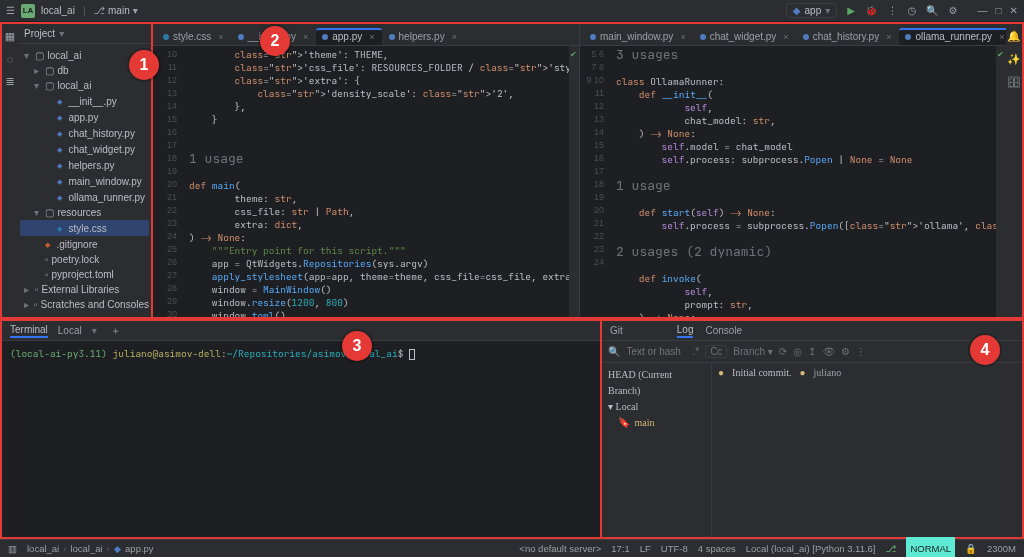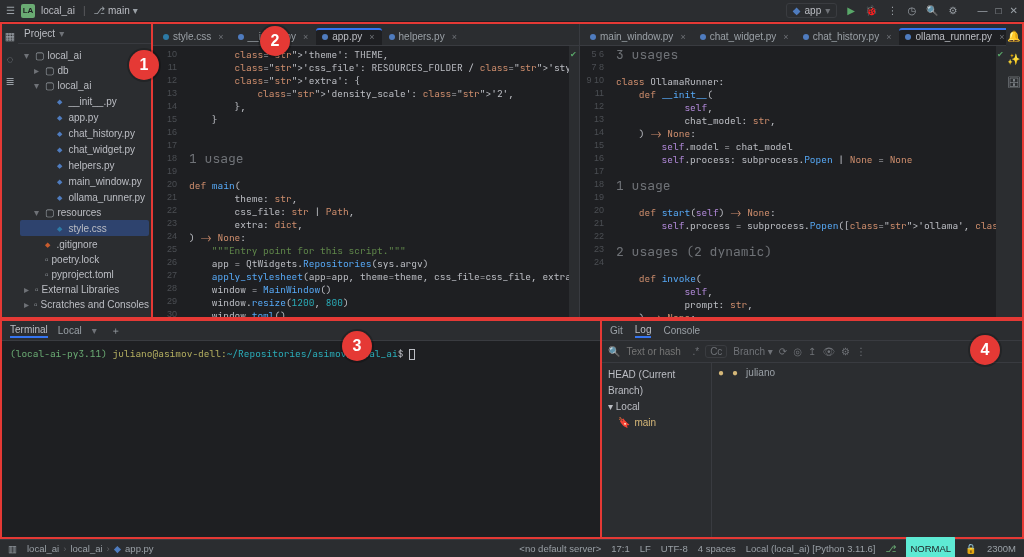--- a/index.html
+++ b/index.html
@@ -173,32 +173,32 @@
     width: 420px;
     background:#2b2d30;
     display:flex; flex-direction:column;
     position:relative;
   }
   #git-header {
     height:20px; display:flex; align-items:center; gap:12px; padding:0 8px;
     border-bottom:1px solid #393b40; font-size:10px;
   }
   #git-header .gtab { color:#9aa0a6; }
-  #git-header .gtab.active { color:#bcbec4; border-bottom:2px solid #3574f0; padding-bottom:1px; }
+  #git-header .gtab.active { color:#bcbec4; border-bottom:2px solid #3574f0; padding-bottom:1px;margin-left:42px; }
   #git-toolbar {
     height:22px; display:flex; align-items:center; padding:0 6px; gap:6px;
     border-bottom:1px solid #393b40; font-size:10px; color:#6f7277;
   }
   #git-toolbar .search { color:#9aa0a6; }
   #git-toolbar input {
     background:transparent; border:none; outline:none; color:#bcbec4; font-size:10px; width:60px;
   }
   #git-toolbar .pill { border:1px solid #3a3c40; border-radius:3px; padding:0 4px; }
   #git-toolbar .ico { color:#6f7277; }
-  #git-body { flex:1; display:flex; }
+  #git-body { flex:1; display:flex;font-family:Liberation Serif, serif; }
   #git-tree { width:110px; border-right:1px solid #393b40; padding:4px 6px; font-size:10px; line-height:16px;}
   #git-tree .node { color:#bcbec4; }
   #git-tree .branch-lbl { display:flex; align-items:center; gap:4px; padding-left:10px; color:#d5b778;}
   #git-log { flex:1; padding:4px 6px; font-size:10px; color:#9aa0a6; display:flex; gap:8px; }
   #git-log .msg { color:#bcbec4; }
   #git-log .user { color:#9aa0a6;text-align:center; }
   #git-log .dot { color:#d5b778; }
   #git-detail { width:100px; border-left:1px solid #393b40; padding:6px; font-size:9px; color:#6f7277; text-align:center; display:flex; flex-direction:column; justify-content:space-between;}
   #git-detail .cd { color:#6f7277; }
 
@@ -574,20 +574,21 @@
       <div id="git-tree">
         <div class="node">HEAD (Current Branch)</div>
         <div class="node">▾ <span>Local</span></div>
         <div class="branch-lbl">
             <span>🔖</span>
             <span>main</span>
           </div>
       </div>
       <div id="git-log">
         <span class="dot">●</span>
+        <span class="msg">Initial commit.</span>
         <span style="color:#d5b778">●</span>
         <span class="user">juliano</span>
       </div>
     </div>
   </div>
 </div>
 
 <div id="statusbar">
   <span>▥</span>
   <span class="crumb">

